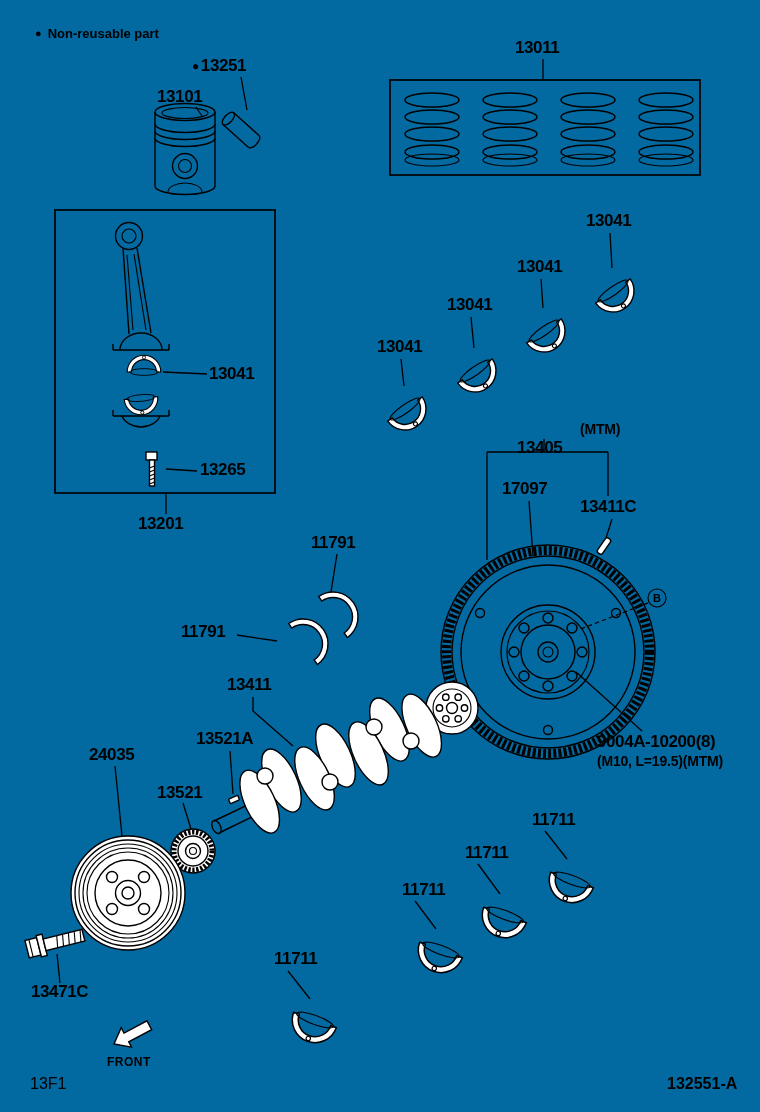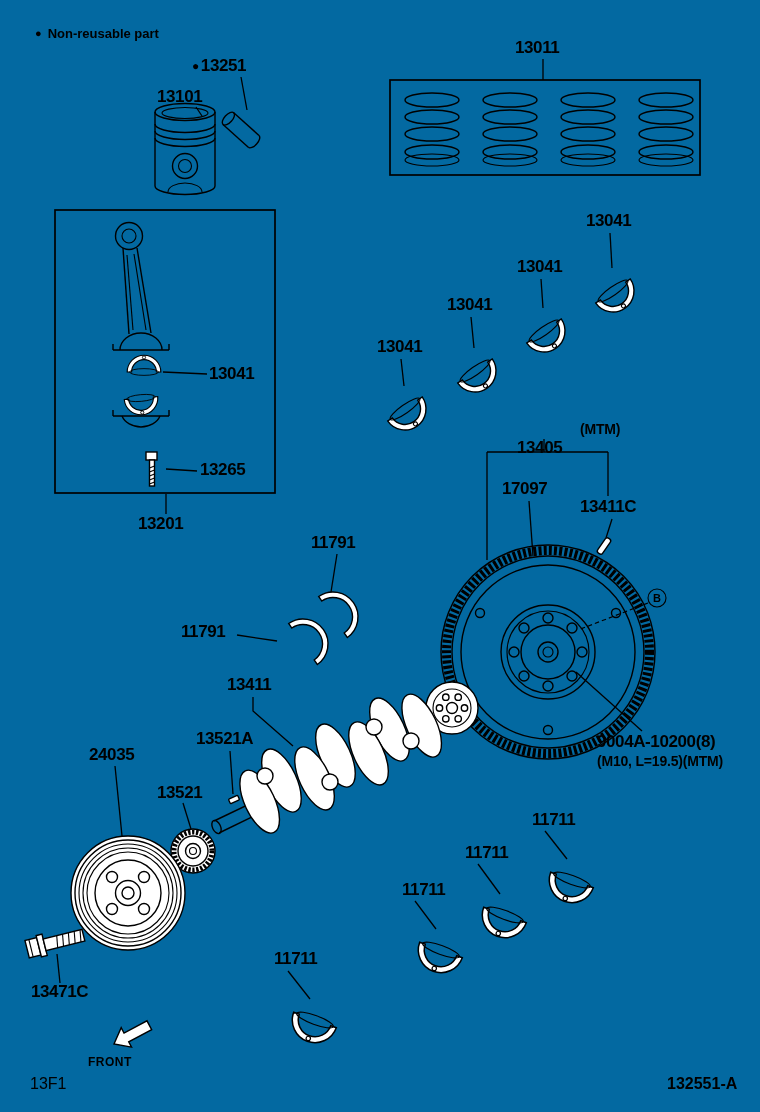--- a/index.html
+++ b/index.html
@@ -14,21 +14,21 @@
   .art .teeth{stroke-width:9;stroke-dasharray:3 2.2;}
   .art .teeth-sm{stroke-width:5;stroke-dasharray:2.4 1.6;}
   .art .dash{stroke-width:1.2;stroke-dasharray:4.5 3;}
   .lbl{position:absolute;white-space:nowrap;}
   .pn{font-weight:700;font-size:17px;line-height:18px;letter-spacing:-0.4px;}
   .pn-sm{font-weight:700;font-size:14px;line-height:13px;letter-spacing:-0.2px;}
   .legend{font-weight:700;font-size:13px;line-height:16px;}
   .legend .dot{font-size:11px;margin-right:6px;vertical-align:1px;}
   .dot2{font-size:12px;margin-right:2px;vertical-align:1px;}
   .bletter{font-weight:700;font-size:11px;line-height:12px;width:14px;text-align:center;}
-  .front{font-weight:700;font-size:12px;line-height:14px;letter-spacing:0.5px;}
+  .front{font-weight:700;font-size:12px;line-height:14px;letter-spacing:0.5px;margin-left:19px;}
   .code{font-size:16px;line-height:16px;}
   .code.bold{font-weight:700;}
 </style>
 </head>
 <body>
 
 <div class="stage">
 
 <svg class="art" width="760" height="1112" viewBox="0 0 760 1112" xmlns="http://www.w3.org/2000/svg">
   <defs>

